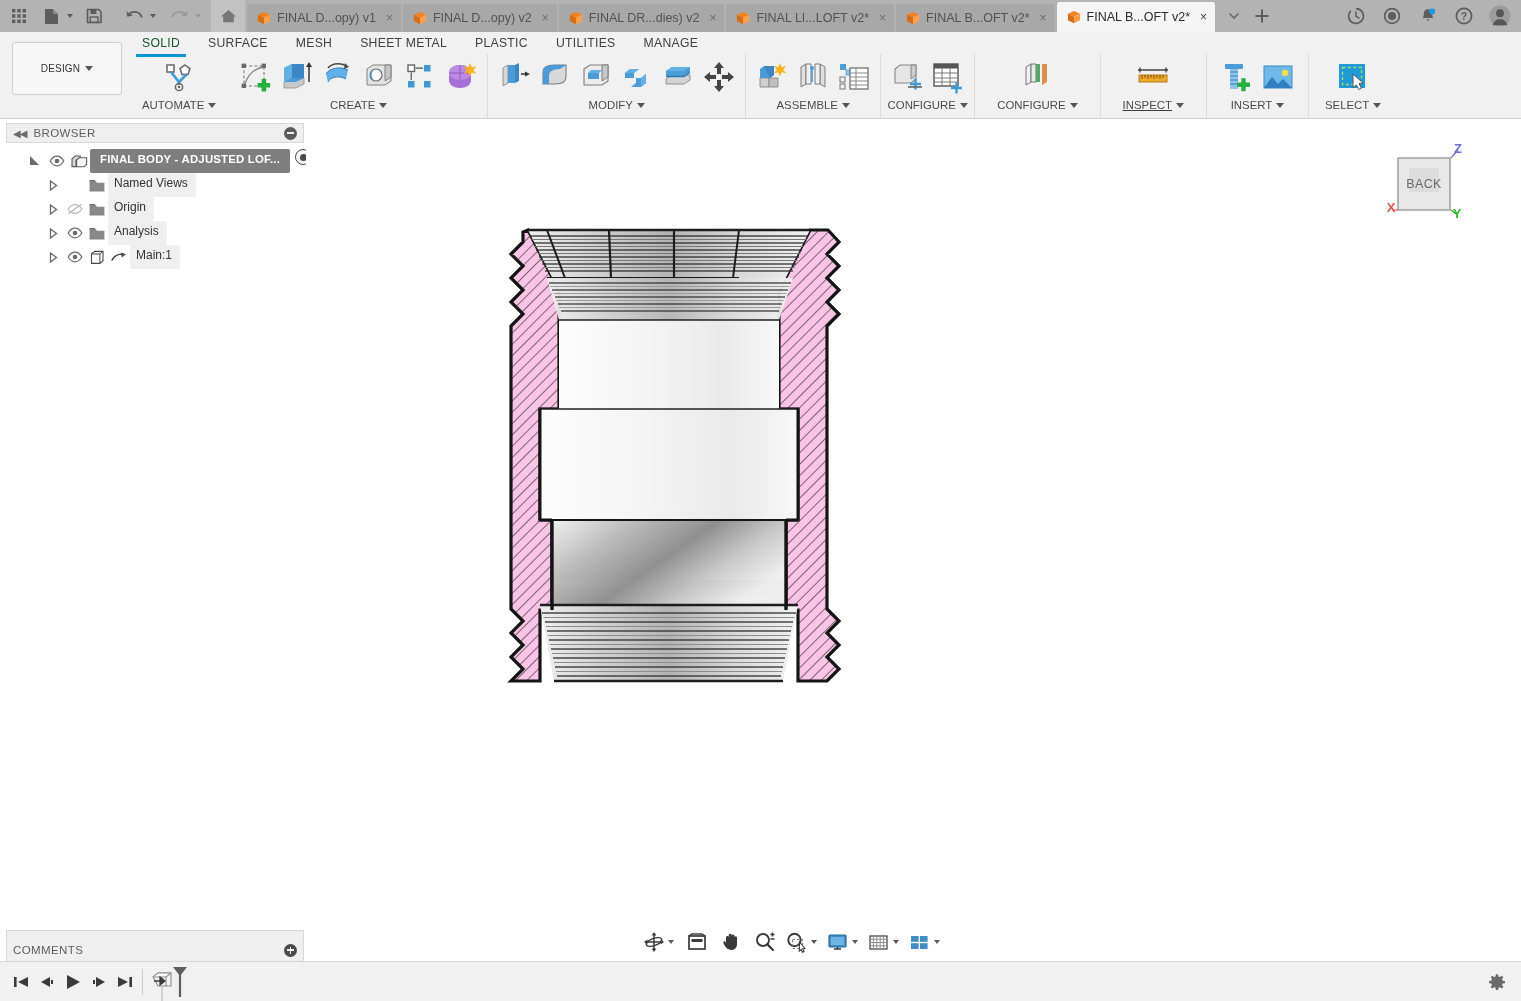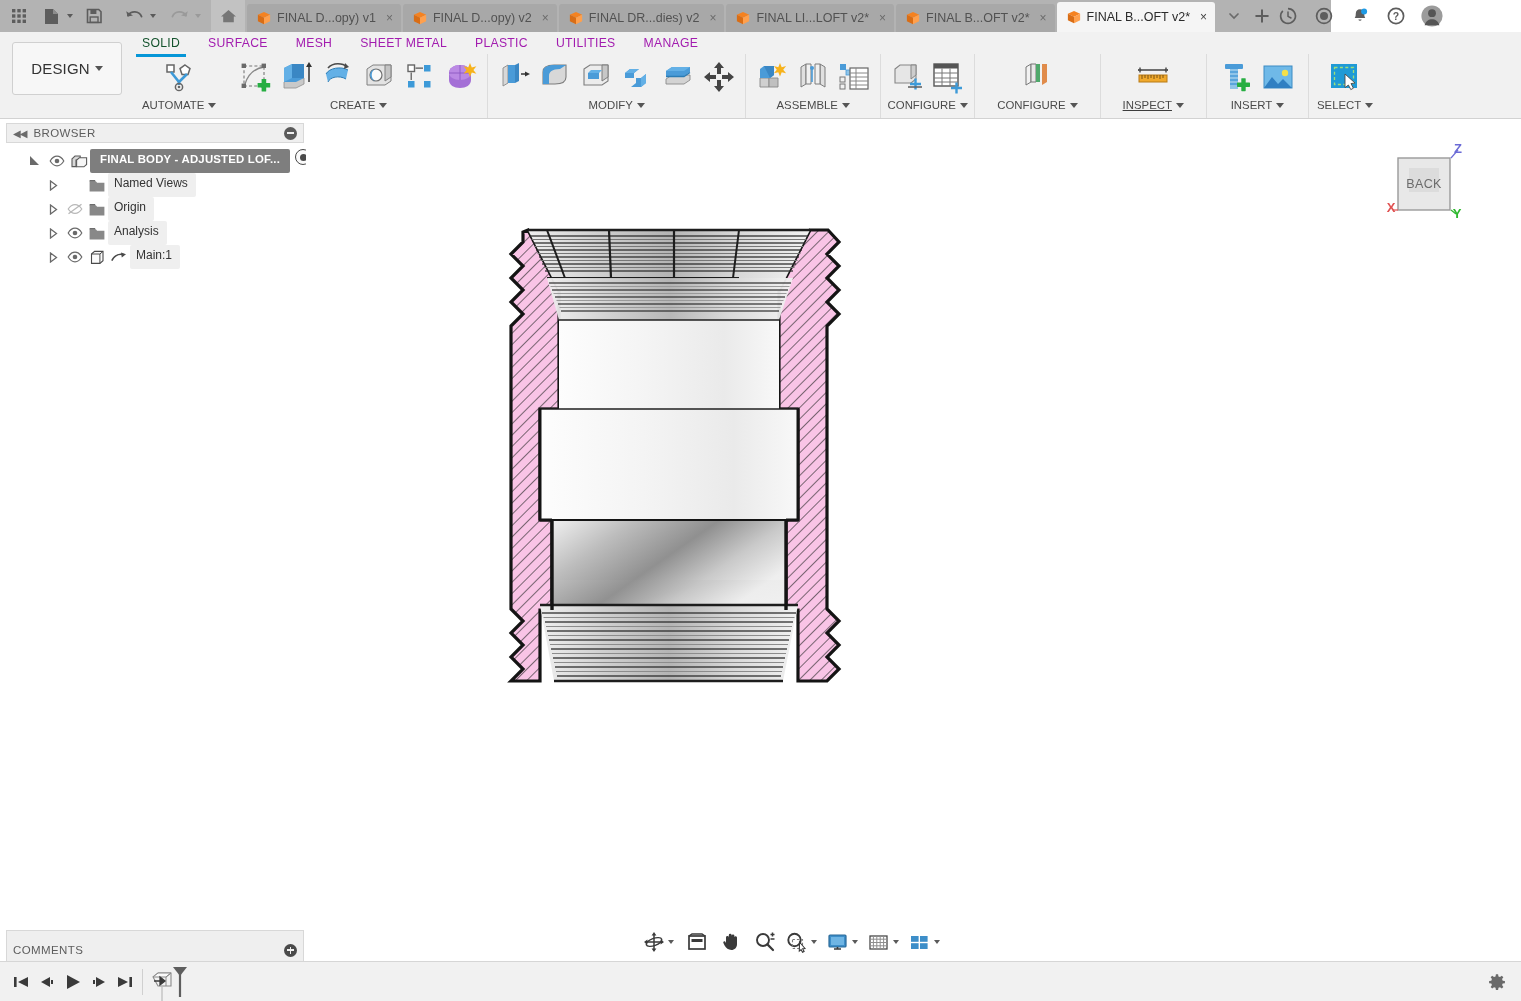--- a/index.html
+++ b/index.html
@@ -6,21 +6,21 @@
   html,body{ width:1521px; height:1001px; overflow:hidden; }
   body{
     font-family:"Liberation Sans", sans-serif;
     background:#ffffff;
     color:#3c3c3c;
     -webkit-font-smoothing:antialiased;
   }
 
   
   #titlebar{
-    position:absolute; left:0; top:0; width:1331px; height:32px;
+    position:absolute; left:0; top:0; width:1521px; height:32px;
     background:#b3b3b3;
     display:flex; align-items:flex-end;
   }
   .qat{
     display:flex; align-items:center; height:32px; padding:0 2px 0 4px;
   }
   .qbtn{
     width:30px; height:30px; display:flex; align-items:center; justify-content:center;
     cursor:pointer; border-radius:2px;
   }
@@ -50,29 +50,29 @@
 
   
   #ribbon{
     position:absolute; left:0; top:32px; width:1521px; height:87px;
     background:#f1f1f1; border-bottom:1px solid #d2d2d2;
   }
   #designbtn{
     position:absolute; left:12px; top:10px; width:110px; height:53px;
     border:1px solid #d0d0d0; background:#f7f7f7; border-radius:3px;
     display:flex; align-items:center; justify-content:center; gap:5px;
-    font-size:15px; color:#333; letter-spacing:.2px; cursor:pointer;
+    font-size:10px; color:#333; letter-spacing:.2px; cursor:pointer;
   }
   .caret{
     width:0;height:0;border-left:4px solid transparent;border-right:4px solid transparent;
     border-top:5px solid #555;
   }
   .tabrow{ position:absolute; left:128px; top:0; height:22px; display:flex; align-items:center; }
   .rtab{
-    font-size:12.2px; color:#a21caf; padding:3px 14px 4px; cursor:pointer;
+    font-size:12.2px; color:#404040; padding:3px 14px 4px; cursor:pointer;
     letter-spacing:.3px; position:relative;
   }
   .rtab.sel{ color:#14532d; }
   .rtab.sel::after{
     content:""; position:absolute; left:8px; right:8px; bottom:-3px; height:3px; background:#0696d7;
   }
 
   .panels{ position:absolute; left:128px; top:22px; height:64px; display:flex; align-items:flex-start;}
   .panel{ display:flex; flex-direction:column; align-items:center; position:relative; height:64px; padding:0 6px;}
   .panel + .panel{ border-left:1px solid #dcdcdc; }
@@ -609,21 +609,21 @@
             <path d="M3 28 l8-11 6 7 5-5 9 9z" fill="#2f7fc2"></path>
           </svg>
         </div>
       </div>
       <div class="plabel">
         <span>INSERT</span>
         <span class="caret"></span>
       </div>
     </div>
 
-    <div class="panel" style="padding:0 8px;">
+    <div class="panel" style="padding:0 16px;">
       <div class="prow">
         <div class="tool" title="Select">
           <svg width="34" height="34" viewBox="0 0 34 34">
             <rect x="3" y="4" width="26" height="24" fill="#1f9ad6"></rect>
             <rect x="6.5" y="7.5" width="19" height="17" fill="none" stroke="#9ee07a" stroke-width="1.3" stroke-dasharray="3 2.4"></rect>
             <path d="M17 14 l10 9-4 0.6 2.4 4.6-2.6 1.4-2.4-4.6-3.4 2.6z" fill="#fff" stroke="#4a4a4a" stroke-width="0.9"></path>
           </svg>
         </div>
       </div>
       <div class="plabel">

